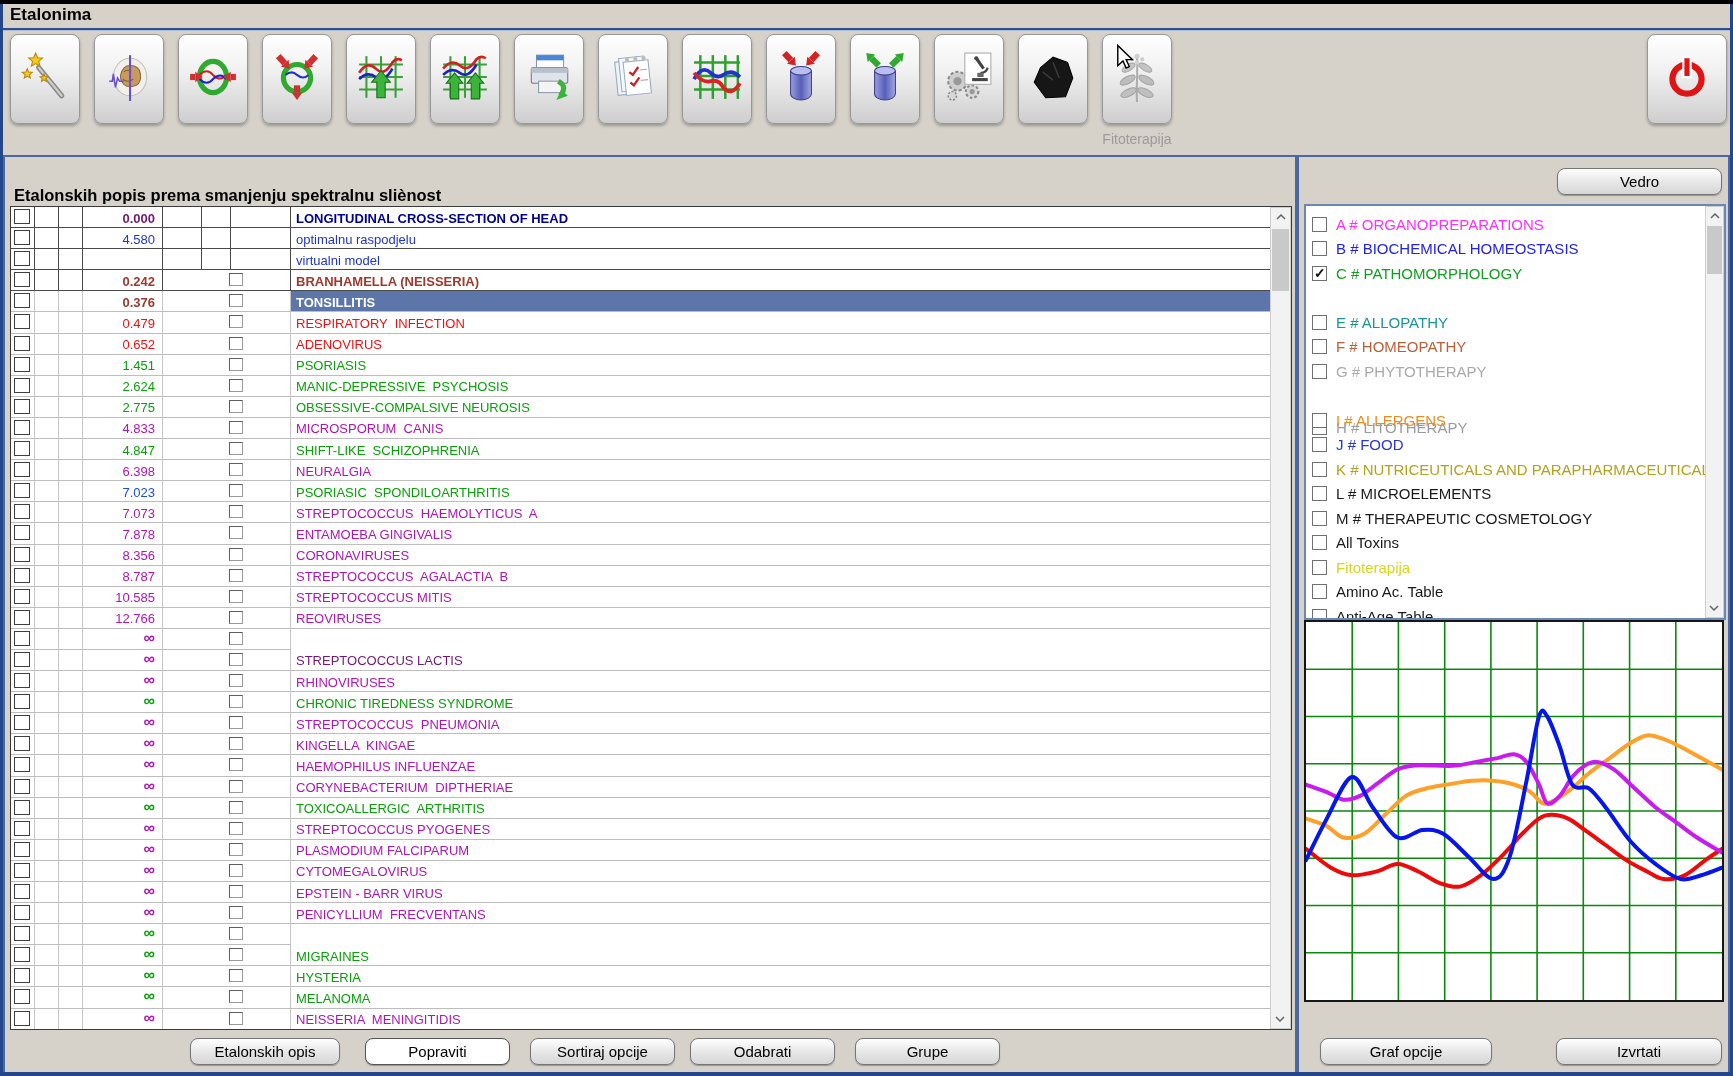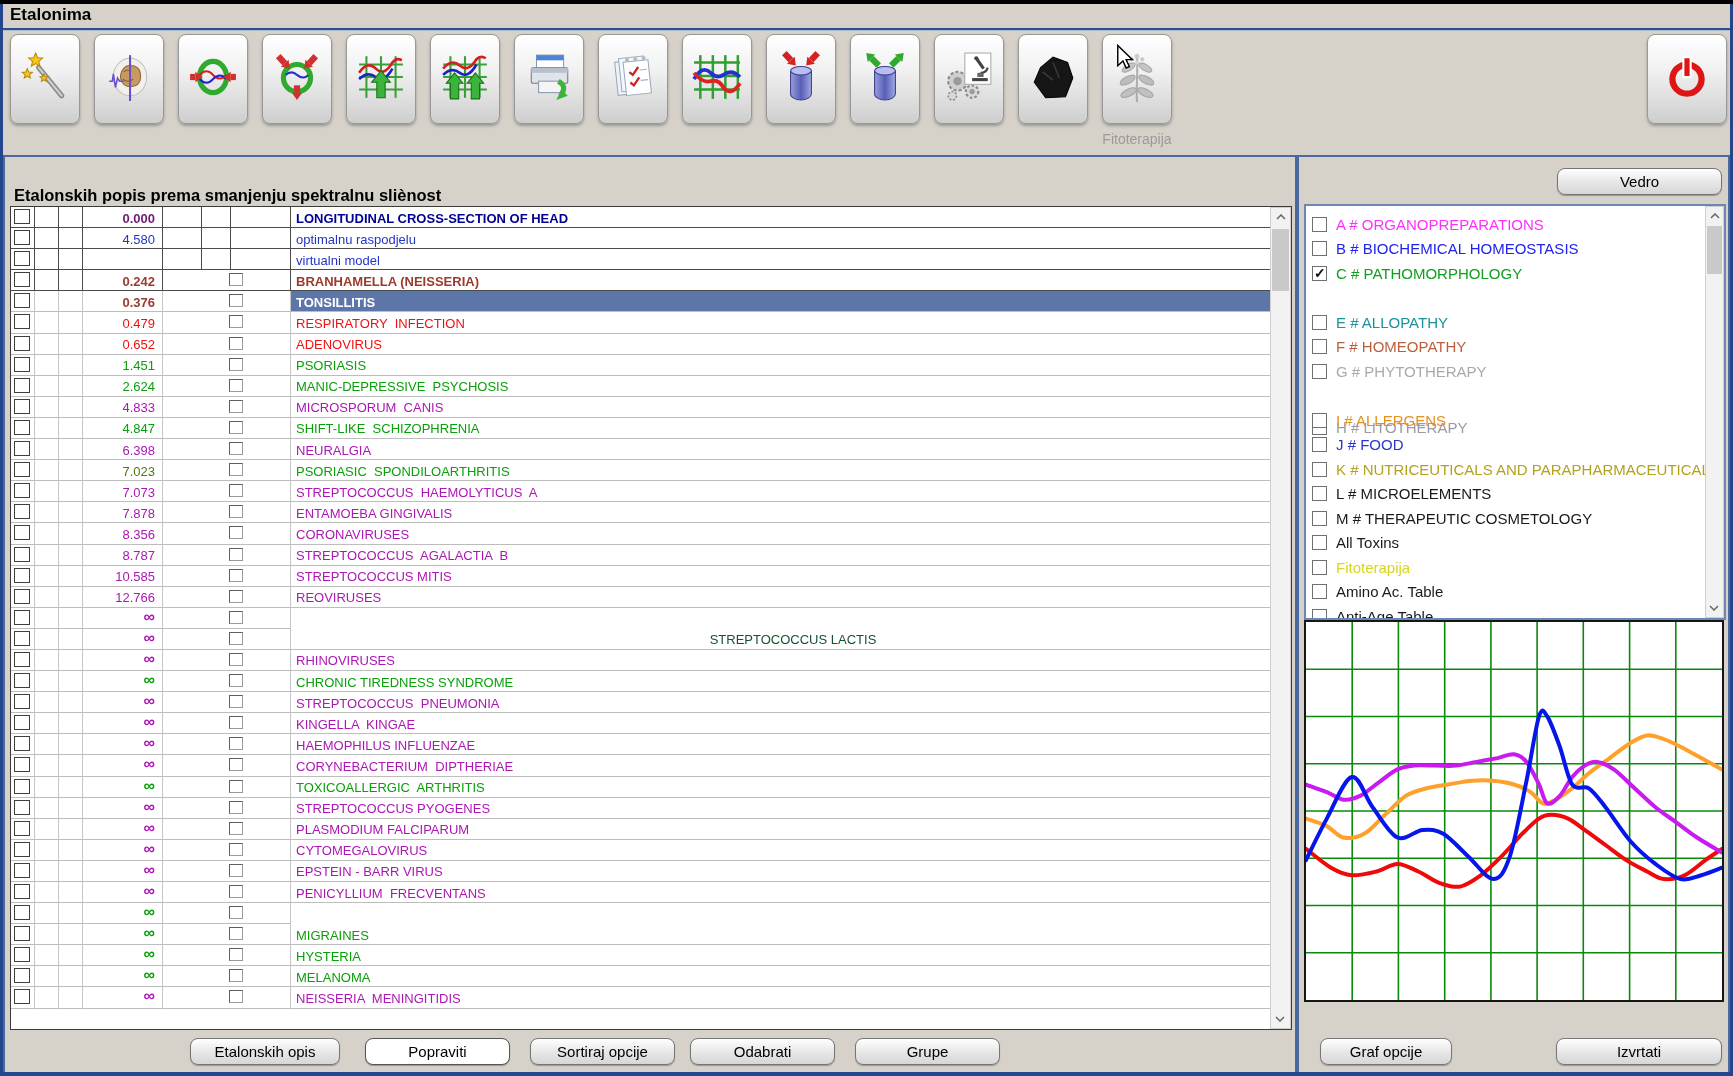--- a/index.html
+++ b/index.html
@@ -375,20 +375,32 @@
             <div class="cb"></div>
           </div>
           <div class="cell nm" style="color: rgb(10, 160, 10);">MANIC-DEPRESSIVE  PSYCHOSIS</div>
         </div>
         <div class="trow">
           <div class="cell c0">
             <div class="box"></div>
           </div>
           <div class="cell c1"></div>
           <div class="cell c2"></div>
+          <div class="cell val" style="color: rgb(10, 160, 10);">2.775</div>
+          <div class="cell cbx">
+            <div class="cb"></div>
+          </div>
+          <div class="cell nm" style="color: rgb(10, 160, 10);">OBSESSIVE-COMPALSIVE NEUROSIS</div>
+        </div>
+        <div class="trow">
+          <div class="cell c0">
+            <div class="box"></div>
+          </div>
+          <div class="cell c1"></div>
+          <div class="cell c2"></div>
           <div class="cell val" style="color: rgb(172, 23, 180);">4.833</div>
           <div class="cell cbx">
             <div class="cb"></div>
           </div>
           <div class="cell nm" style="color: rgb(172, 23, 180);">MICROSPORUM  CANIS</div>
         </div>
         <div class="trow">
           <div class="cell c0">
             <div class="box"></div>
           </div>
@@ -411,21 +423,21 @@
             <div class="cb"></div>
           </div>
           <div class="cell nm" style="color: rgb(172, 23, 180);">NEURALGIA</div>
         </div>
         <div class="trow">
           <div class="cell c0">
             <div class="box"></div>
           </div>
           <div class="cell c1"></div>
           <div class="cell c2"></div>
-          <div class="cell val" style="color: #4d7c0f;">7.023</div>
+          <div class="cell val" style="color: #1d4ed8;">7.023</div>
           <div class="cell cbx">
             <div class="cb"></div>
           </div>
           <div class="cell nm" style="color: rgb(10, 160, 10);">PSORIASIC  SPONDILOARTHRITIS</div>
         </div>
         <div class="trow">
           <div class="cell c0">
             <div class="box"></div>
           </div>
           <div class="cell c1"></div>
@@ -510,21 +522,21 @@
         <div class="trow">
           <div class="cell c0">
             <div class="box"></div>
           </div>
           <div class="cell c1"></div>
           <div class="cell c2"></div>
           <div class="cell val inf" style="color: rgb(172, 23, 180);">∞</div>
           <div class="cell cbx">
             <div class="cb"></div>
           </div>
-          <div class="cell nm" style="color: #14532d; text-align: center;">STREPTOCOCCUS LACTIS</div>
+          <div class="cell nm" style="color: #701a75;">STREPTOCOCCUS LACTIS</div>
         </div>
         <div class="trow">
           <div class="cell c0">
             <div class="box"></div>
           </div>
           <div class="cell c1"></div>
           <div class="cell c2"></div>
           <div class="cell val inf" style="color: rgb(172, 23, 180);">∞</div>
           <div class="cell cbx">
             <div class="cb"></div>
@@ -851,21 +863,21 @@
         <line x1="0" y1="236.3" x2="416" y2="236.3" stroke="#0a8a0a" stroke-width="1.6"></line>
         <line x1="0" y1="283.5" x2="416" y2="283.5" stroke="#0a8a0a" stroke-width="1.6"></line>
         <line x1="0" y1="330.8" x2="416" y2="330.8" stroke="#0a8a0a" stroke-width="1.6"></line>
         <path d="M0.0,226.8C4.2,229.9 17.3,241.3 25.0,245.7C32.6,250.1 38.1,252.6 45.8,253.3C53.4,253.9 63.1,251.4 70.7,249.5C78.3,247.6 84.6,241.9 91.5,241.9C98.5,241.9 105.4,246.3 112.3,249.5C119.3,252.6 126.2,258.3 133.1,260.8C140.1,263.3 147.0,265.9 153.9,264.6C160.9,263.3 167.8,258.3 174.7,253.3C181.7,248.2 188.6,241.3 195.5,234.4C202.5,227.4 210.1,218.0 216.3,211.7C222.6,205.4 228.1,199.7 233.0,196.6C237.8,193.4 240.6,192.8 245.4,192.8C250.3,192.8 256.5,194.0 262.1,196.6C267.6,199.1 272.5,203.5 278.7,207.9C285.0,212.3 292.6,218.0 299.5,223.0C306.5,228.1 313.4,233.7 320.3,238.1C327.3,242.6 334.9,246.3 341.1,249.5C347.4,252.6 351.5,256.4 357.8,257.0C364.0,257.7 371.6,256.4 378.6,253.3C385.5,250.1 393.1,242.6 399.4,238.1C405.6,233.7 413.2,228.7 416.0,226.8" fill="none" stroke="#ee0a0a" stroke-width="4" stroke-linecap="round"></path>
         <path d="M0.0,196.6C3.5,197.8 14.6,201.0 20.8,204.1C27.0,207.3 31.2,214.2 37.4,215.5C43.7,216.7 51.3,215.5 58.2,211.7C65.2,207.9 72.1,199.1 79.0,192.8C86.0,186.5 92.9,178.3 99.8,173.9C106.8,169.5 113.7,168.2 120.6,166.3C127.6,164.4 133.8,163.8 141.4,162.5C149.1,161.3 158.8,159.4 166.4,158.8C174.0,158.1 180.3,158.1 187.2,158.8C194.1,159.4 201.8,160.6 208.0,162.5C214.2,164.4 219.8,166.9 224.6,170.1C229.5,173.3 233.0,180.2 237.1,181.4C241.3,182.7 244.7,180.2 249.6,177.7C254.5,175.1 260.7,170.7 266.2,166.3C271.8,161.9 276.6,156.2 282.9,151.2C289.1,146.2 296.7,141.1 303.7,136.1C310.6,131.0 318.2,124.7 324.5,121.0C330.7,117.2 335.6,114.0 341.1,113.4C346.7,112.8 352.2,115.3 357.8,117.2C363.3,119.1 368.2,121.6 374.4,124.7C380.6,127.9 388.3,132.3 395.2,136.1C402.1,139.9 412.5,145.5 416.0,147.4" fill="none" stroke="#ffa02b" stroke-width="4" stroke-linecap="round"></path>
         <path d="M0.0,162.5C3.5,163.8 14.6,167.6 20.8,170.1C27.0,172.6 31.9,177.0 37.4,177.7C43.0,178.3 47.8,177.0 54.1,173.9C60.3,170.7 68.6,163.2 74.9,158.8C81.1,154.3 86.0,149.9 91.5,147.4C97.1,144.9 101.9,144.3 108.2,143.6C114.4,143.0 122.0,143.6 129.0,143.6C135.9,143.6 142.8,144.3 149.8,143.6C156.7,143.0 163.6,141.1 170.6,139.9C177.5,138.6 185.1,137.3 191.4,136.1C197.6,134.8 203.1,131.7 208.0,132.3C212.9,132.9 216.3,134.8 220.5,139.9C224.6,144.9 229.5,155.6 233.0,162.5C236.4,169.5 237.8,179.6 241.3,181.4C244.7,183.3 249.6,178.3 253.8,173.9C257.9,169.5 262.1,160.0 266.2,155.0C270.4,149.9 274.6,146.2 278.7,143.6C282.9,141.1 286.3,139.2 291.2,139.9C296.1,140.5 301.6,143.0 307.8,147.4C314.1,151.8 321.7,160.0 328.6,166.3C335.6,172.6 342.5,179.6 349.4,185.2C356.4,190.9 363.3,195.3 370.2,200.3C377.2,205.4 383.4,210.4 391.0,215.5C398.7,220.5 411.8,228.1 416.0,230.6" fill="none" stroke="#c81bee" stroke-width="4" stroke-linecap="round"></path>
         <path d="M0.0,238.1C3.5,231.2 13.2,210.4 20.8,196.6C28.4,182.7 38.1,156.9 45.8,155.0C53.4,153.1 58.9,175.1 66.6,185.2C74.2,195.3 83.2,211.7 91.5,215.5C99.8,219.2 108.9,208.5 116.5,207.9C124.1,207.3 129.7,207.3 137.3,211.7C144.9,216.1 153.9,226.8 162.2,234.4C170.6,241.9 180.3,257.0 187.2,257.0C194.1,257.0 198.3,250.7 203.8,234.4C209.4,218.0 215.6,182.1 220.5,158.8C225.3,135.4 229.5,105.2 233.0,94.5C236.4,83.8 237.8,89.5 241.3,94.5C244.7,99.5 249.6,113.4 253.8,124.7C257.9,136.1 261.4,155.6 266.2,162.5C271.1,169.5 277.3,162.5 282.9,166.3C288.4,170.1 292.6,176.4 299.5,185.2C306.5,194.0 316.2,209.8 324.5,219.2C332.8,228.7 341.1,235.6 349.4,241.9C357.8,248.2 366.8,255.2 374.4,257.0C382.0,258.9 388.3,255.2 395.2,253.3C402.1,251.4 412.5,247.0 416.0,245.7" fill="none" stroke="#0616ea" stroke-width="4" stroke-linecap="round"></path>
       </svg>
   </div>
 
-  <div class="btn" style="left:1320px;top:1038px;width:132px">Graf opcije</div>
+  <div class="btn" style="left:1320px;top:1038px;width:172px">Graf opcije</div>
   <div class="btn" style="left:1556px;top:1038px;width:166px">Izvrtati</div>
 
   <div class="cursor">
     <svg width="18" height="26" viewBox="0 0 12 18">
         <polygon points="1,1 1,15 4.6,11.8 6.8,16.6 9,15.6 6.8,10.8 11,10.8" fill="#fff" stroke="#000" stroke-width="1"></polygon>
       </svg>
   </div>
 </div>
 
 </body></html>

